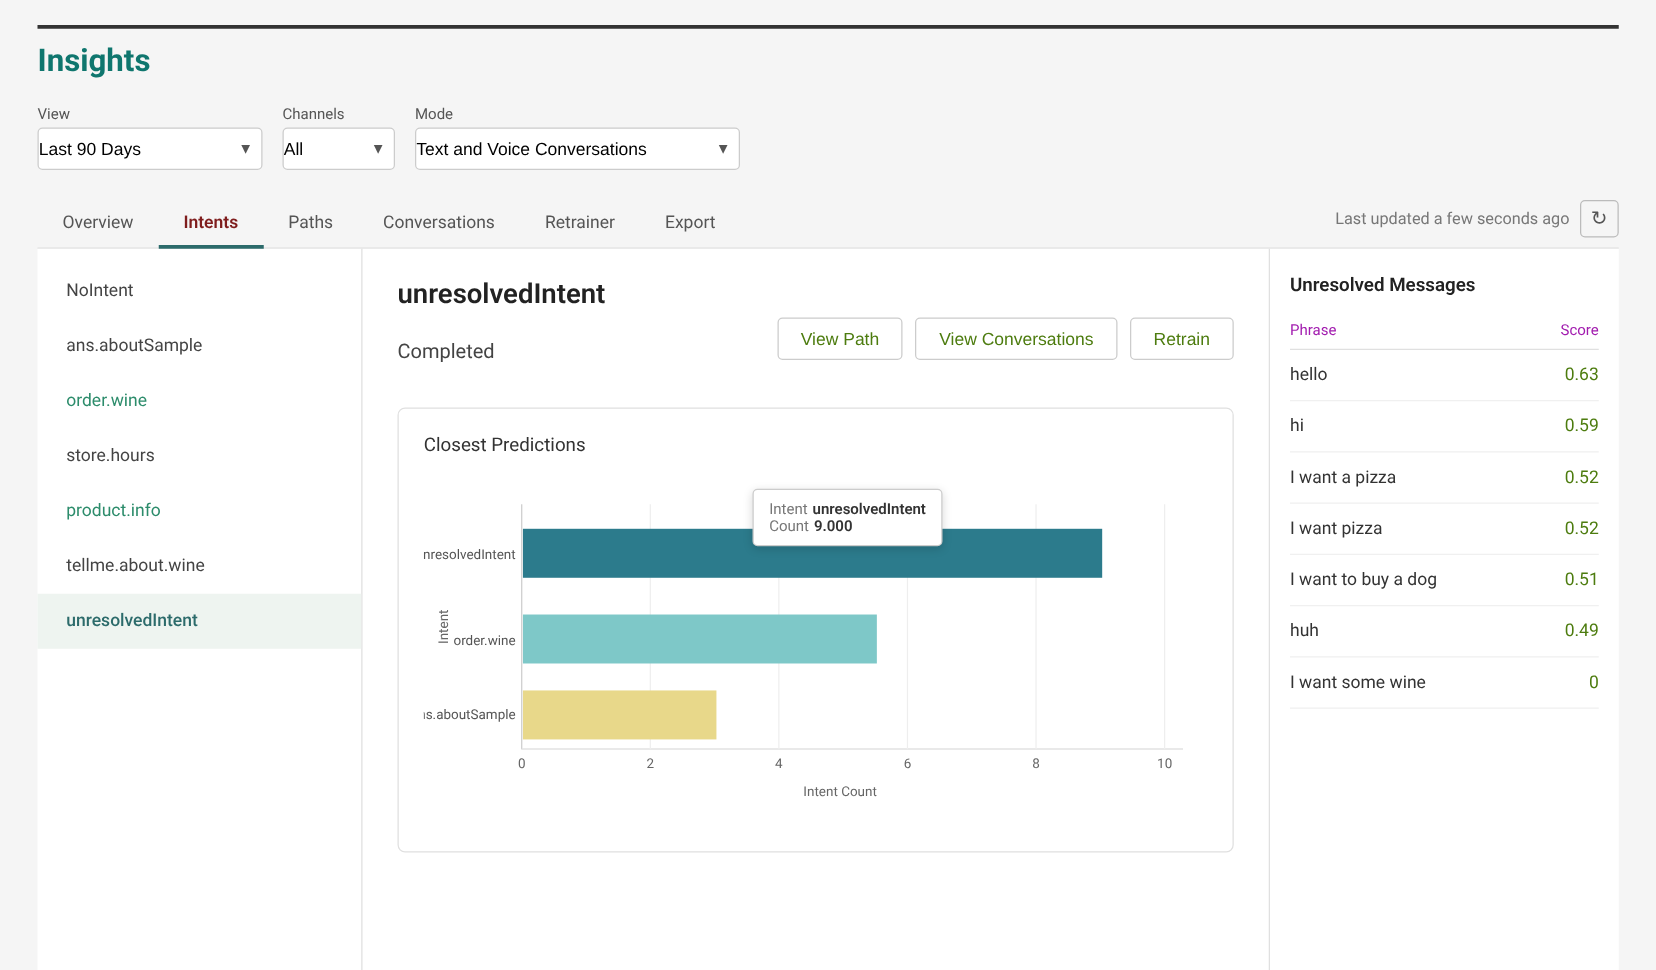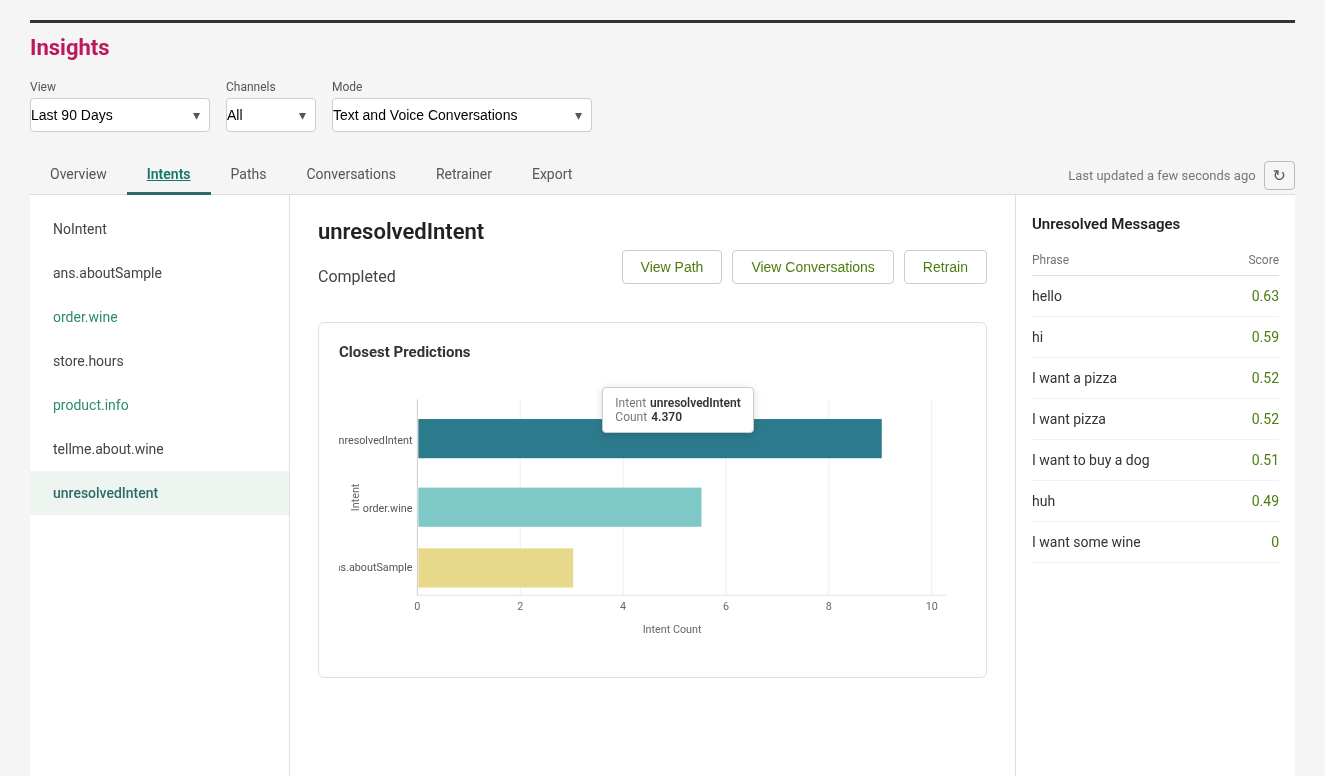--- a/index.html
+++ b/index.html
@@ -8,23 +8,23 @@
       background: #f5f5f5;
       color: #333;
       font-size: 14px;
     }
     .app-container {
       background: #f5f5f5;
       min-height: 776px;
       padding: 20px 30px;
     }
     .page-title {
-      font-size: 22px;
+      font-size: 25px;
       font-weight: 700;
-      color: #be185d;
+      color: #0f766e;
       margin-bottom: 20px;
       border-top: 3px solid #333;
       padding-top: 12px;
     }
     .filters-row {
       display: flex;
       gap: 16px;
       margin-bottom: 24px;
       align-items: flex-start;
     }
@@ -64,40 +64,39 @@
     .select-channels {
       min-width: 90px;
     }
     .select-mode {
       min-width: 260px;
     }
     .tabs-row {
       display: flex;
       border-bottom: 1px solid #ddd;
       margin-bottom: 0;
-      align-items: center;
+      align-items: flex-start;
       justify-content: space-between;
     }
     .tabs-left {
       display: flex;
       gap: 0;
     }
     .tab-item {
       padding: 10px 20px;
       cursor: pointer;
       font-size: 14px;
       color: #555;
       border-bottom: 3px solid transparent;
       margin-bottom: -1px;
     }
     .tab-item.active {
-      color: #0f766e;
+      color: #7f1d1d;
       font-weight: 600;
       border-bottom: 3px solid #2c6b6b;
-      text-decoration: underline;
     }
     .tab-right-info {
       display: flex;
       align-items: center;
       gap: 8px;
       font-size: 13px;
       color: #777;
     }
     .refresh-btn {
       background: none;
@@ -167,21 +166,21 @@
     }
     .chart-panel {
       border: 1px solid #e0e0e0;
       border-radius: 6px;
       padding: 20px;
       margin-bottom: 0;
       position: relative;
     }
     .chart-title {
       font-size: 15px;
-      font-weight: 700;
+      font-weight: 400;
       color: #333;
       margin-bottom: 16px;
     }
     .bar-chart {
       position: relative;
       height: 280px;
     }
     .bar-chart svg {
       width: 100%;
       height: 100%;
@@ -220,21 +219,21 @@
       font-weight: 600;
       margin-bottom: 16px;
       color: #222;
     }
     .table-header {
       display: flex;
       justify-content: space-between;
       padding: 4px 0 8px 0;
       border-bottom: 1px solid #e0e0e0;
       font-size: 12px;
-      color: #737373;
+      color: #a21caf;
       margin-bottom: 0;
     }
     .table-row {
       display: flex;
       justify-content: space-between;
       padding: 12px 0;
       border-bottom: 1px solid #f0f0f0;
       font-size: 14px;
     }
     .table-row .phrase {
@@ -366,21 +365,21 @@
           </svg>
 
           
           <div class="tooltip-box" style="top:10px; left:42%;">
             <div class="tooltip-line">
               <span class="tooltip-label">Intent</span>
               <span class="tooltip-value">unresolvedIntent</span>
             </div>
             <div class="tooltip-line">
               <span class="tooltip-label">Count</span>
-              <span class="tooltip-value">4.370</span>
+              <span class="tooltip-value">9.000</span>
             </div>
           </div>
         </div>
       </div>
     </div>
 
     <div class="right-panel">
       <div class="unresolved-title">Unresolved Messages</div>
       <div class="table-header">
         <span>Phrase</span>

